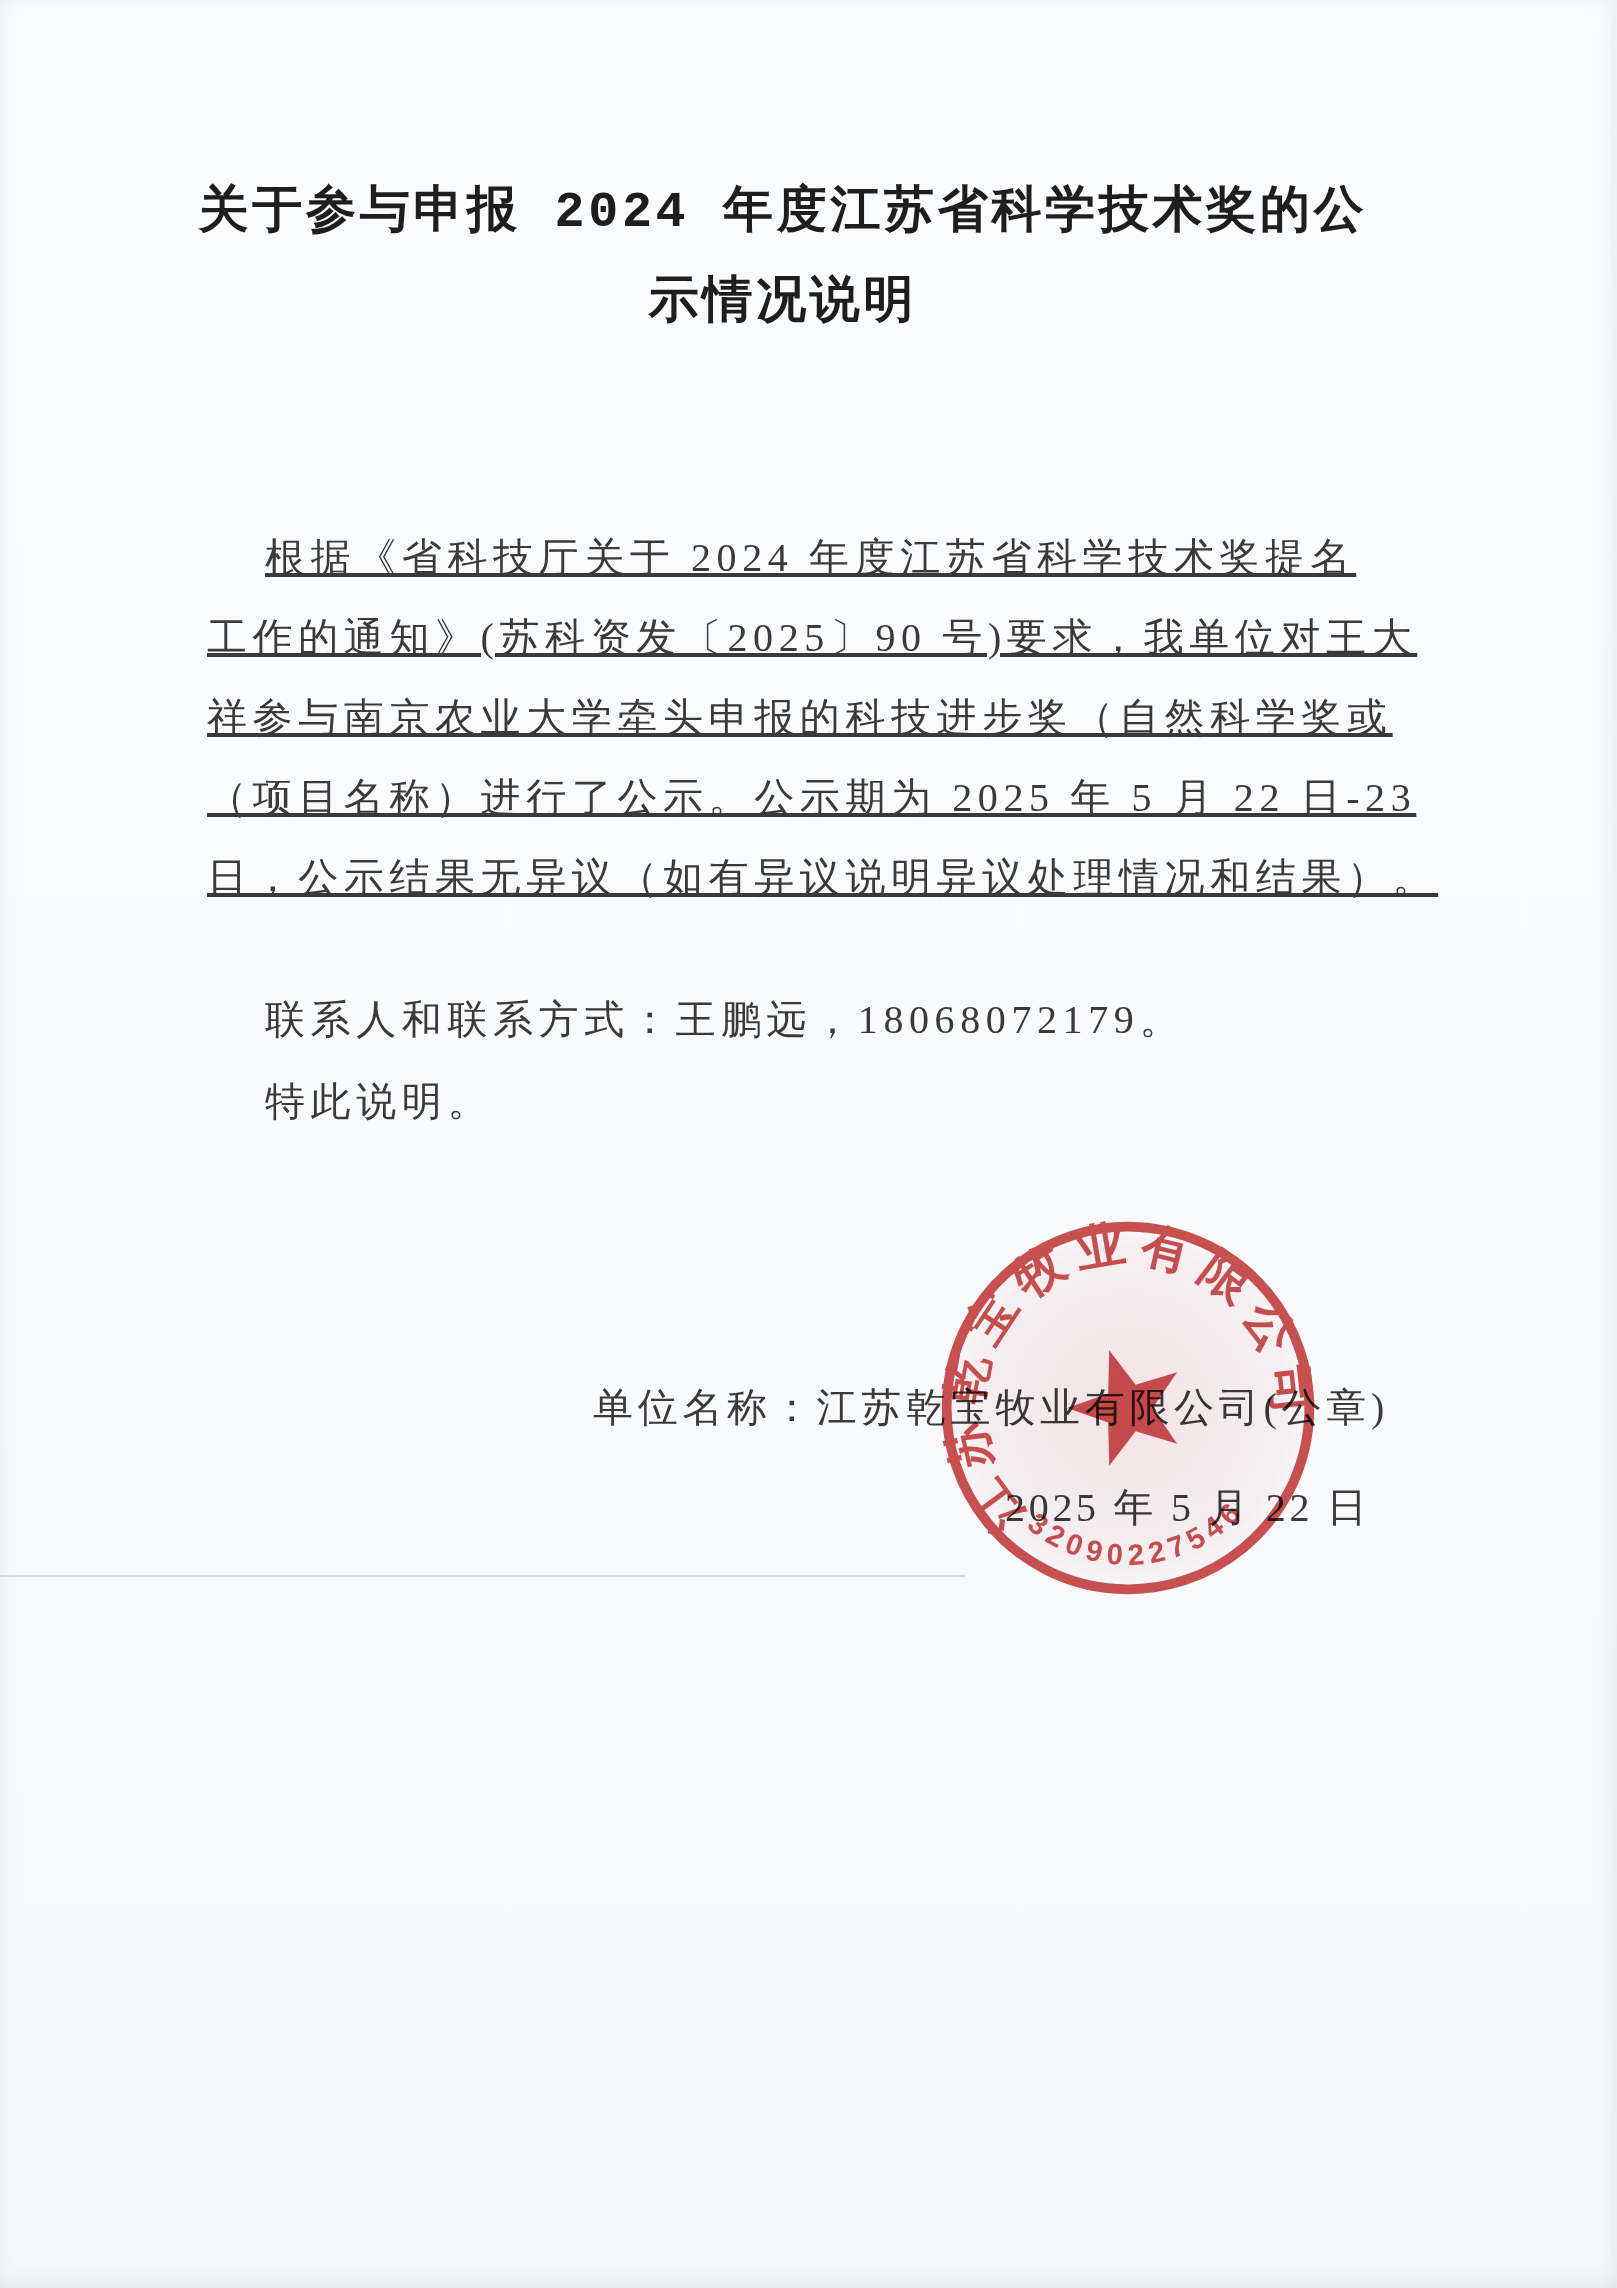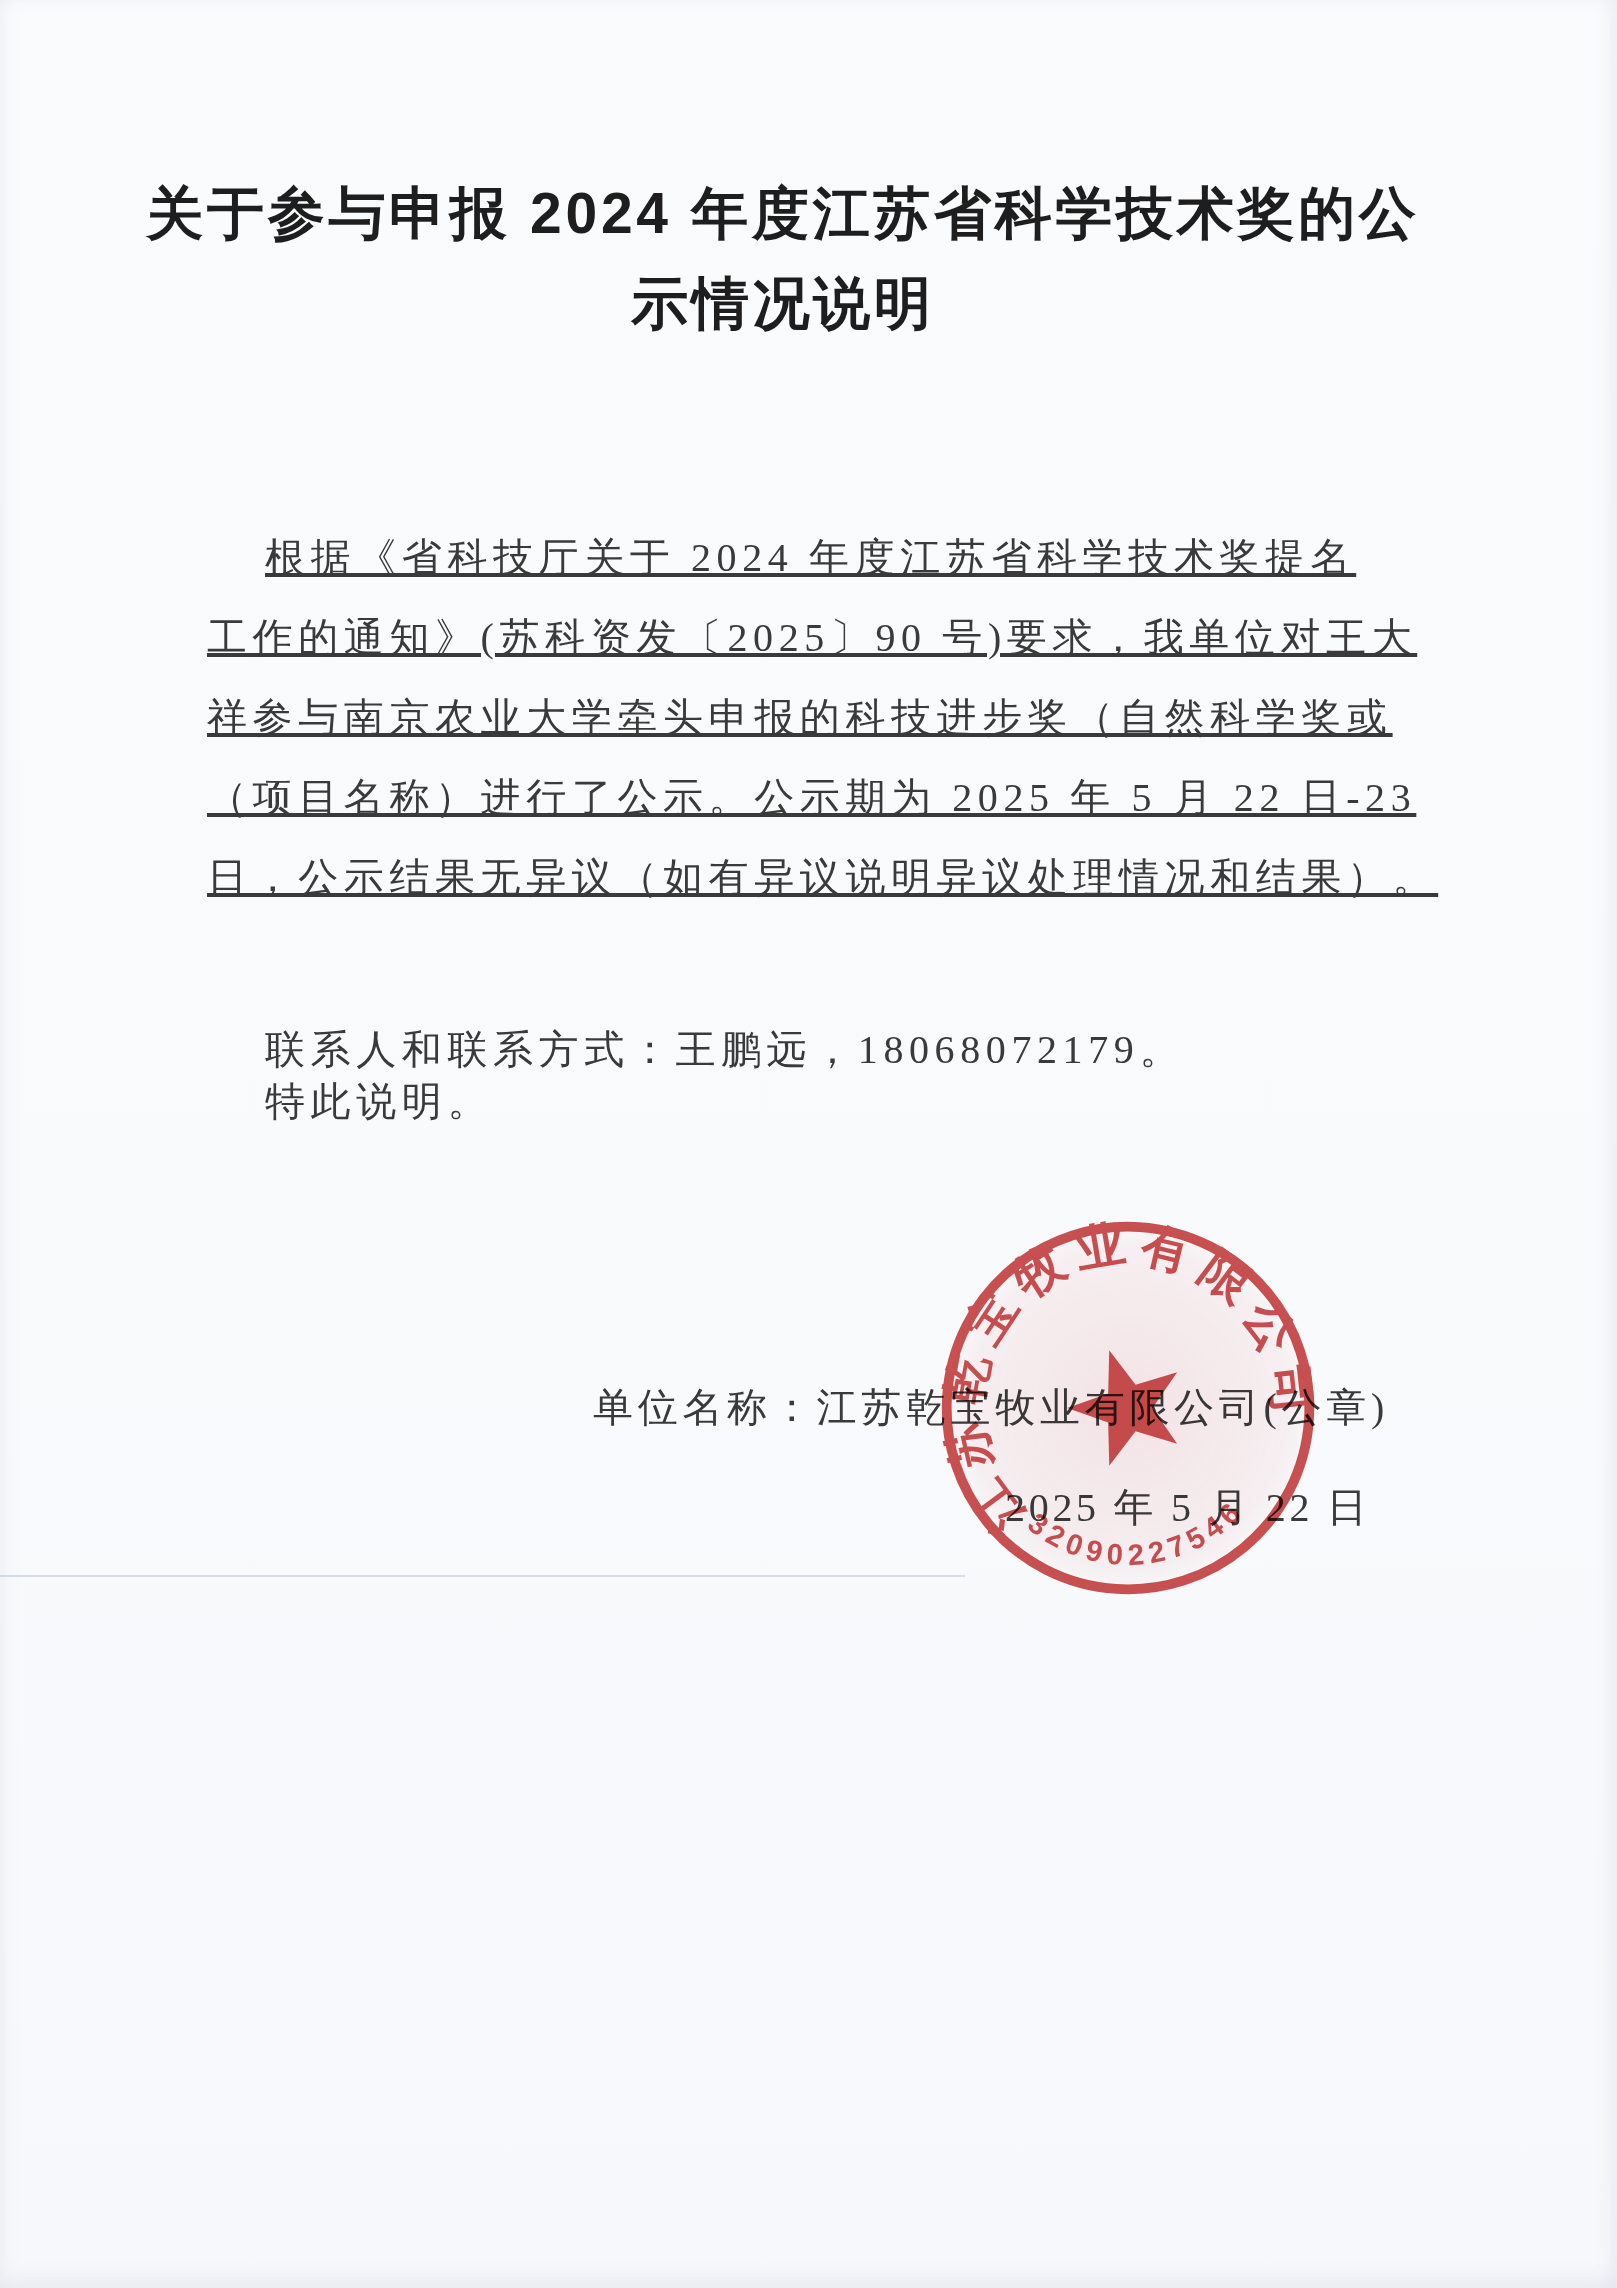--- a/index.html
+++ b/index.html
@@ -9,37 +9,37 @@
     margin:0 auto;
     background:linear-gradient(180deg,#fafbfd 0%,#f8fafc 60%,#f6f8fb 100%);
     box-shadow:inset 0 -9.3px 20.5px rgba(175,185,198,.18), inset -7.5px 0 17px rgba(185,193,205,.10);
     overflow:hidden;
     font-family:"Liberation Serif","DejaVu Serif",serif;
     color:#383838;
   }
   .title{
     position:absolute;top:168px;left:126px;width:1314px;
     text-align:center;
-    font-family:Liberation Sans, sans-serif;
+    font-family:Liberation Mono, monospace;
     font-weight:700;
-    font-size:57px;line-height:90px;letter-spacing:3.7px;
+    font-size:50px;line-height:90px;letter-spacing:3.7px;
     color:#1e1e1e;
   }
   .body-text{
     position:absolute;top:518px;left:207px;width:1212px;
     font-size:40px;letter-spacing:5.6px;color:#3a3a3a;
   }
   .body-line{height:80px;line-height:80px;white-space:nowrap;text-decoration:underline;}
   .body-line.indent{text-indent:58px;}
   .single-line{
     position:absolute;left:207px;width:1212px;
     font-size:40px;letter-spacing:5.6px;color:#3a3a3a;
     height:56px;line-height:56px;white-space:nowrap;text-indent:58px;
   }
-  .contact-line{top:1022px;}
+  .contact-line{top:992px;}
   .closing-line{top:1074px;}
   .unit-line{
     position:absolute;top:1380px;left:593px;
     font-size:40px;letter-spacing:4.7px;color:#3a3a3a;white-space:nowrap;
   }
   .date-line{
     position:absolute;top:1480px;left:1005px;
     font-size:40px;letter-spacing:3.7px;color:#3a3a3a;white-space:nowrap;
   }
   .stamp{

